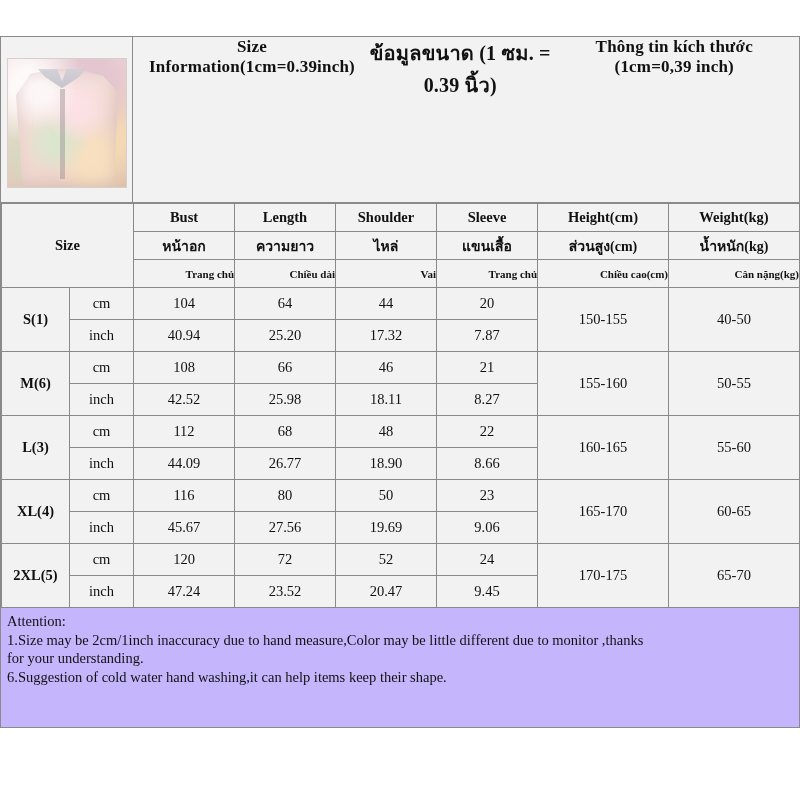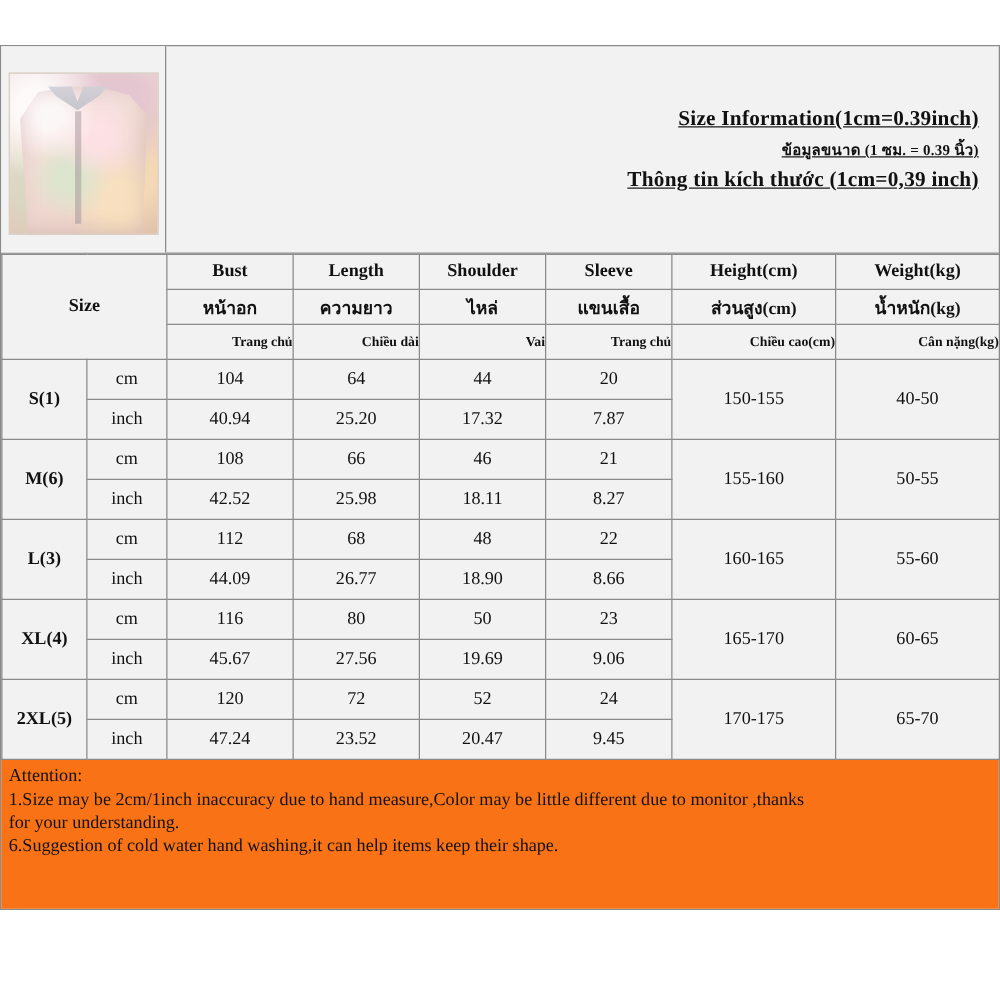--- a/index.html
+++ b/index.html
@@ -94,37 +94,35 @@
     position: absolute;
     left: 52px;
     top: 30px;
     width: 5px;
     height: 90px;
     background: rgba(150,140,145,0.45);
   }
   .title-cell {
     flex: 1;
     display: flex;
-    flex-direction: column;
-    align-items: flex-end;
+    align-items: flex-start;
     justify-content: center;
     gap: 5px;
     padding: 0 16px;
     box-sizing: border-box;
-    text-decoration: underline;
   }
   .title-cell .line {
     font-weight: bold;
     font-size: 17px;
     letter-spacing: .2px;
     text-align: center;
     color: #111;
   }
   .title-cell .line.thai {
-    font-size: 12px;
+    font-size: 20px;
   }
   
   table.size-table {
     border-collapse: collapse;
     width: 100%;
     table-layout: fixed;
   }
   table.size-table td, table.size-table th {
     border: 1px solid #8a8a8a;
     text-align: center;
@@ -160,21 +158,21 @@
   }
   .unit-cell {
     font-size: 14px;
   }
   .data-row td { height: 31px; }
   
   .attention {
     flex: 1;
     padding: 4px 6px 4px 6px;
     box-sizing: border-box;
-    background: #f97316;
+    background: #c4b5fd;
     font-size: 14.5px;
     line-height: 1.28;
     color: #111;
     text-align: left;
   }
   .attention div { margin: 0; }
 </style>
 </head>
 <body>
 

